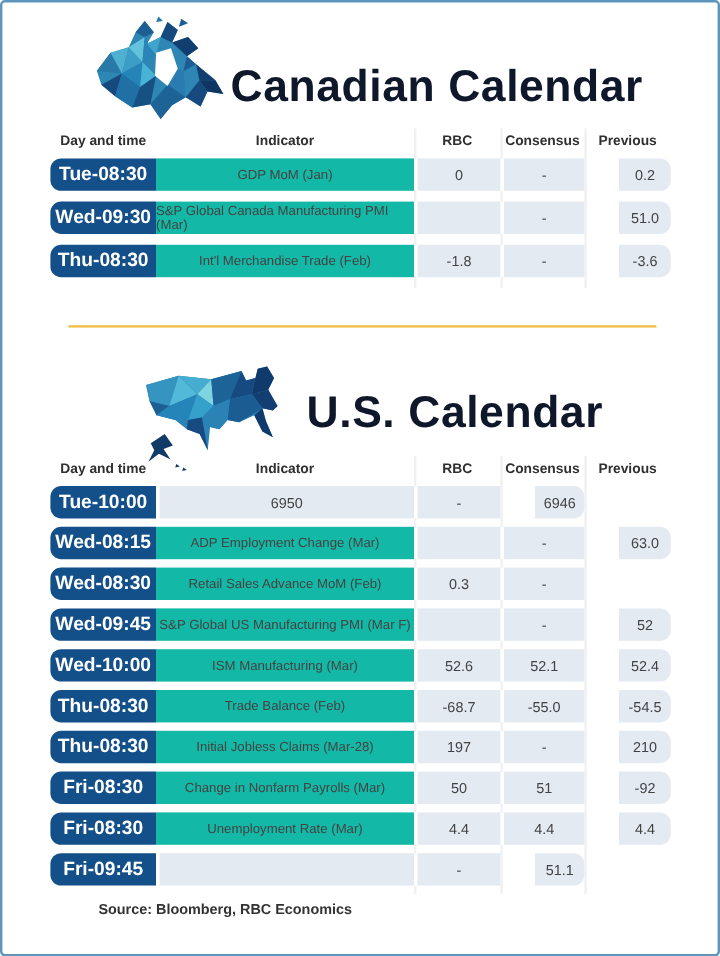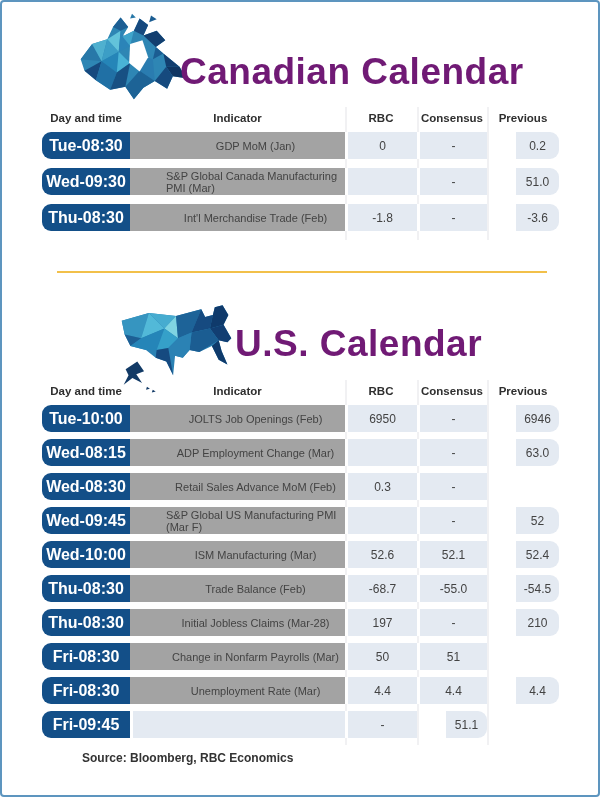--- a/index.html
+++ b/index.html
@@ -2,22 +2,22 @@
 <html><head>
 <meta charset="utf-8">
 <style>
   html,body { margin:0; padding:0; background:#ffffff; }
   .page {
     position:relative; width:600px; height:797px; box-sizing:border-box;
     background:#ffffff; border:2px solid #5d95bf; border-radius:4px;
     overflow:hidden; font-family:"Liberation Sans", sans-serif;
   }
   .title {
-    position:absolute; font-weight:700;
-    font-size:37px; line-height:44px; color:#701a75; letter-spacing:0.5px;
+    position:absolute; text-align:center; font-weight:700;
+    font-size:37px; line-height:44px; color:#0f172a; letter-spacing:0.5px;
   }
   .title.t-ca { left:178px; top:48px; width:368px; }
   .title.t-us { left:233px; top:320px; width:288px; }
   .map { position:absolute; }
   .map.ca { left:73px; top:10px; width:114px; height:104px; }
   .map.us { left:112px; top:296px; width:126px; height:100px; }
 
   .tbl { position:absolute; left:40px; width:517px; }
   .tbl.ca { top:105px; height:133px; }
   .tbl.us { top:378px; height:365px; }
@@ -32,21 +32,21 @@
   .tbody { margin-top:3px; }
   .row { height:27px; }
   .tbl.ca .row { margin-bottom:9px; }
   .tbl.us .row { margin-bottom:7px; }
 
   .cell { display:flex; align-items:center; justify-content:center; font-size:12px; color:#434343; }
   .cell.day {
     background:#134f88; color:#ffffff; font-weight:700; font-size:16px;
     border-radius:9px 0 0 9px;
   }
-  .cell.ind { background:#a3a3a3; font-size:11px;padding-left:36px; }
+  .cell.ind { background:#14b8a6; font-size:11px; }
   .cell.val { background:#e4eaf2; border-left:3px solid #ffffff; }
   .cell.val.last { border-radius:0 9px 9px 0;margin-left:26px; }
 
   .divider { position:absolute; left:55px; top:269px; width:490px; height:0; border-top:2px solid #f2c04a; }
   .footer { position:absolute; left:42px; top:749px; font-size:12px; font-weight:700; color:#333333;margin-left:38px; }
 </style>
 </head>
 <body>
 
 <div class="page">
@@ -151,21 +151,20 @@
       <div class="th">Day and time</div>
       <div class="th">Indicator</div>
       <div class="th">RBC</div>
       <div class="th">Consensus</div>
       <div class="th">Previous</div>
     </div>
     <div class="tbody">
 
         <div class="row">
           <div class="cell day">Tue-10:00</div>
-          <div class="cell ind">JOLTS Job Openings (Feb)</div>
           <div class="cell val">6950</div>
           <div class="cell val">-</div>
           <div class="cell val last">6946</div>
         </div>
 
         <div class="row">
           <div class="cell day">Wed-08:15</div>
           <div class="cell ind">ADP Employment Change (Mar)</div>
           <div class="cell val"></div>
           <div class="cell val">-</div>
@@ -209,20 +208,21 @@
           <div class="cell val">197</div>
           <div class="cell val">-</div>
           <div class="cell val last">210</div>
         </div>
 
         <div class="row">
           <div class="cell day">Fri-08:30</div>
           <div class="cell ind">Change in Nonfarm Payrolls (Mar)</div>
           <div class="cell val">50</div>
           <div class="cell val">51</div>
+          <div class="cell val last">-92</div>
         </div>
 
         <div class="row">
           <div class="cell day">Fri-08:30</div>
           <div class="cell ind">Unemployment Rate (Mar)</div>
           <div class="cell val">4.4</div>
           <div class="cell val">4.4</div>
           <div class="cell val last">4.4</div>
         </div>
 

